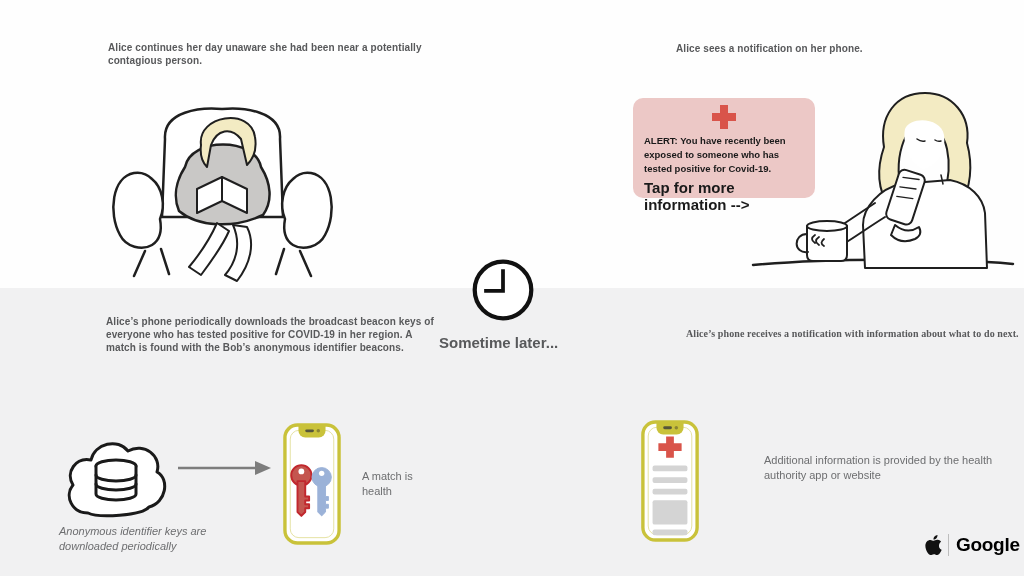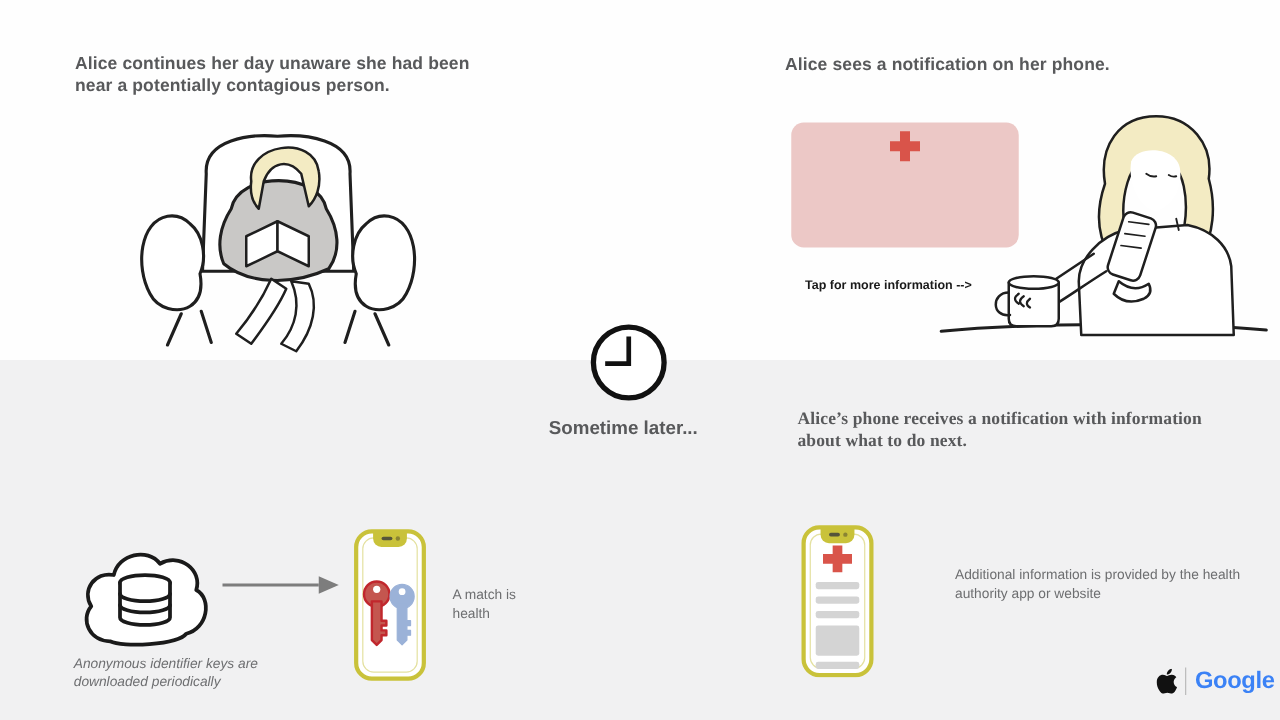--- a/index.html
+++ b/index.html
@@ -6,43 +6,42 @@
   #canvas {
     position:relative; width:1024px; height:576px; overflow:hidden;
     font-family:"Liberation Sans", sans-serif; background:#fefefe;
   }
   .bottom-half {
     position:absolute; left:0; top:288px; width:1024px; height:288px;
     background:var(--bottom_bg,#f1f1f2);
   }
   .abs { position:absolute; }
   .heading {
-    font-weight:bold; font-size:14px; line-height:1.3;
-    color:var(--heading_text,#58595b); letter-spacing:.1px;
+    font-weight:bold; font-size:10px; line-height:1.3;
+    color:var(--heading_text,#58595b); letter-spacing:.1px;margin-left:48px;
   }
   .caption {
     font-size:11px; line-height:1.33; color:var(--caption_text,#6d6e70);
   }
   .divider-label {
     font-weight:bold; font-size:15px; color:var(--heading_text,#58595b);text-align:center;
   }
   .alert-box {
     position:absolute; left:633px; top:98px; width:182px; height:100px;
     background:var(--alert_bg,#ecc8c6); border-radius:10px;
   }
   .alert-cross { position:absolute; left:76px; top:6px; }
   .alert-text {
     position:absolute; left:11px; top:36px; width:162px;
     font-size:9.5px; font-weight:bold; line-height:1.45;
     color:var(--alert_text,#1a1a1a);
   }
   .alert-cta {
-    position:absolute; left:11px; top:81px; font-size:10px; font-weight:bold;
+    position:absolute; left:11px; top:81px; font-size:15px; font-weight:bold;
     color:var(--alert_text,#1a1a1a);
-    margin-top:44px;
   }
   
   .lineart { fill:#fff; stroke:var(--line_art,#1f1f1f); stroke-width:2.5; stroke-linejoin:round; stroke-linecap:round; }
   .line-only { fill:none; stroke:var(--line_art,#1f1f1f); stroke-width:2.5; stroke-linejoin:round; stroke-linecap:round; }
   .hair-fill { fill:var(--hair,#f3ebc3); stroke:var(--line_art,#1f1f1f); stroke-width:2; stroke-linejoin:round; }
   .sweater-fill { fill:var(--sweater,#c9c8c6); stroke:var(--line_art,#1f1f1f); stroke-width:2.5; stroke-linejoin:round; }
   .face-fill { fill:#fff; }
   .phone-frame { fill:#fff; stroke:var(--phone_frame,#c9c23a); stroke-width:3.5; }
   .phone-inner { fill:none; stroke:#e4e1a0; stroke-width:1; }
   .phone-notch { fill:var(--phone_frame,#c9c23a); }
@@ -51,21 +50,21 @@
   .ph-bar { fill:var(--placeholder_gray,#d4d4d4); }
   .cross { fill:var(--cross_red,#d9544a); }
   .cloud-stroke { fill:#fff; stroke:#1a1a1a; stroke-width:3; stroke-linejoin:round; stroke-linecap:round; }
   .arrow-line { stroke:var(--arrow,#7d7d7d); stroke-width:2.5; }
   .arrow-head { fill:var(--arrow,#7d7d7d); }
   .clock-ring { fill:#fff; stroke:#111; stroke-width:4.5; }
   .clock-hand { stroke:#111; stroke-width:4; fill:none; }
   .footer { position:absolute; left:925px; top:534px; display:flex; align-items:center; }
   .footer-sep { width:1px; height:22px; background:#bdbdbd; margin:0 7px 0 6px; }
   .google-word {
-    font-size:19px; font-weight:bold; letter-spacing:-0.3px; color:#3b82f6;
+    font-size:19px; font-weight:bold; letter-spacing:-0.3px; color:#000000;
   }
 </style>
 </head>
 <body>
 
 <div id="canvas">
 
   <div class="bottom-half"></div>
 
   <div class="abs heading" style="left:60px; top:41px; width:325px;">Alice continues her day unaware she had been near a potentially contagious person.</div>
@@ -89,20 +88,21 @@
     <path class="lineart" style="stroke-width:2" d="M112,128 C104,146 94,160 84,172 L96,180 C108,164 118,150 124,136 Z"></path>
     <path class="lineart" style="stroke-width:2" d="M128,130 C136,148 132,166 120,180 L132,186 C146,168 150,148 142,132 Z"></path>
   </svg>
 
   <div class="abs heading" style="left:628px; top:42px; width:360px;">Alice sees a notification on her phone.</div>
 
   <div class="alert-box">
     <svg class="alert-cross" width="30" height="28" viewBox="0 0 30 28">
       <path class="cross" d="M11,1 h8 v8 h8 v8 h-8 v8 h-8 v-8 h-8 v-8 h8 Z"></path>
     </svg>
+    <div class="alert-text">ALERT:  You have recently been exposed to someone who has tested positive for Covid-19.</div>
     <div class="alert-cta">Tap for more information --&gt;</div>
   </div>
 
   <svg class="abs" style="left:745px; top:85px;" width="275" height="185" viewBox="0 0 275 185">
 
     <path class="line-only" d="M8,180 C80,173 200,173 268,179"></path>
 
     <path class="hair-fill" d="M180,8 C150,8 134,32 139,62 C130,88 135,108 144,122 L158,112 C152,92 153,74 157,61 C161,47 170,41 180,41 C191,41 199,50 202,64 C205,78 204,94 199,110 L215,121 C226,103 228,80 222,58 C226,30 207,8 180,8 Z"></path>
 
     <path class="face-fill" d="M160,44 C165,31 196,32 199,50 C201,64 194,80 179,84 C166,81 157,60 160,44 Z"></path>
@@ -124,20 +124,21 @@
     </g>
     <path class="lineart" style="stroke-width:2" d="M150,140 q12,10 24,2 q4,8 -4,12 q-14,6 -24,-4 Z"></path>
   </svg>
 
   <svg class="abs" style="left:470px; top:257px;" width="66" height="66" viewBox="0 0 70 70">
     <circle class="clock-ring" cx="35" cy="35" r="30"></circle>
     <path class="clock-hand" d="M35,13 L35,36 L15,36"></path>
   </svg>
   <div class="abs divider-label" style="left:439px; top:334px;">Sometime later...</div>
 
+  <div class="abs heading" style="left:58px; top:315px; width:330px;">Alice’s phone periodically downloads the broadcast beacon keys of everyone who has tested positive for COVID-19 in her region. A match is found with the Bob’s anonymous identifier beacons.</div>
 
   <svg class="abs" style="left:60px; top:430px;" width="112" height="95" viewBox="0 0 112 95">
     <path class="cloud-stroke" d="M28,83 C12,83 4,66 13,55 C5,42 16,27 31,30 C35,13 58,8 68,21 C84,12 102,26 97,42 C110,49 106,73 89,77 C82,86 38,88 28,83 Z"></path>
     <ellipse class="cloud-stroke" cx="56" cy="36" rx="20" ry="6"></ellipse>
     <path class="cloud-stroke" d="M36,36 L36,64 A20,6 0 0 0 76,64 L76,36"></path>
     <path class="cloud-stroke" style="fill:none" d="M36,45 A20,6 0 0 0 76,45 M36,54 A20,6 0 0 0 76,54"></path>
   </svg>
 
   <svg class="abs" style="left:176px; top:459px;" width="96" height="18" viewBox="0 0 96 18">
     <line class="arrow-line" x1="2" y1="9" x2="79" y2="9"></line>

